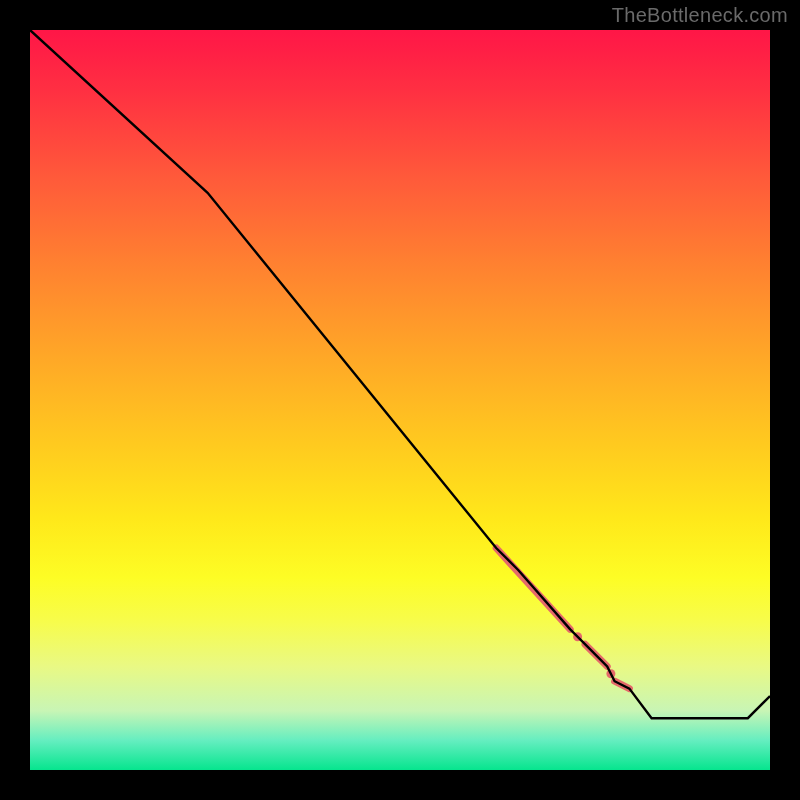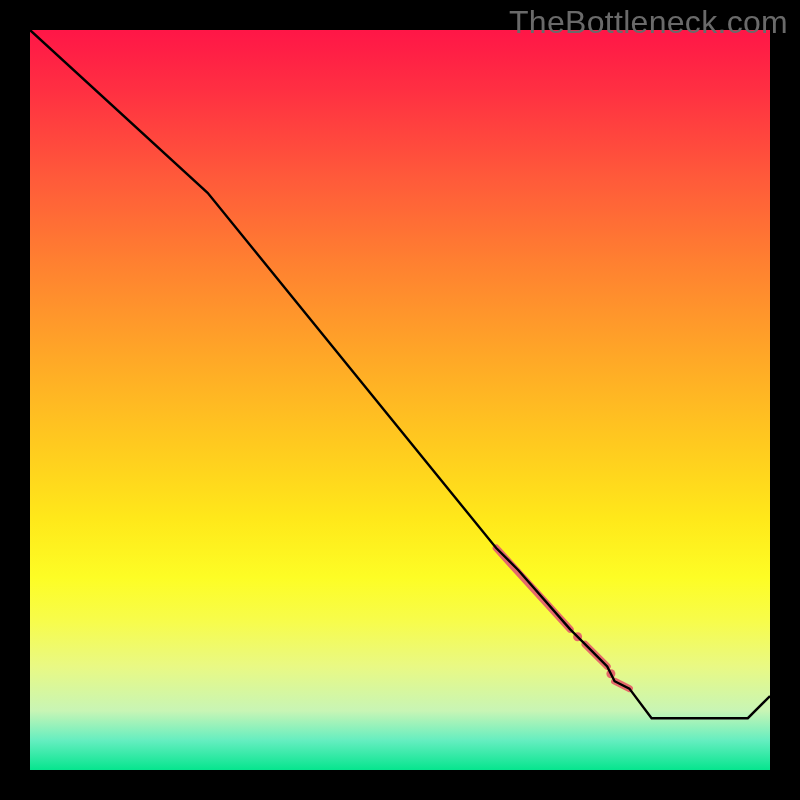--- a/index.html
+++ b/index.html
@@ -9,21 +9,21 @@
     background: #000;
     position: relative;
     font-family: Arial, sans-serif;
     overflow: hidden;
   }
   .watermark {
     position: absolute;
     top: 4px;
     right: 12px;
     color: #6a6a6a;
-    font-size: 32px;
+    font-size: 20px;
     font-weight: 500;
     z-index: 10;
     letter-spacing: 0.3px;
   }
   .plot {
     position: absolute;
     left: 30px;
     top: 30px;
     width: 740px;
     height: 740px;

